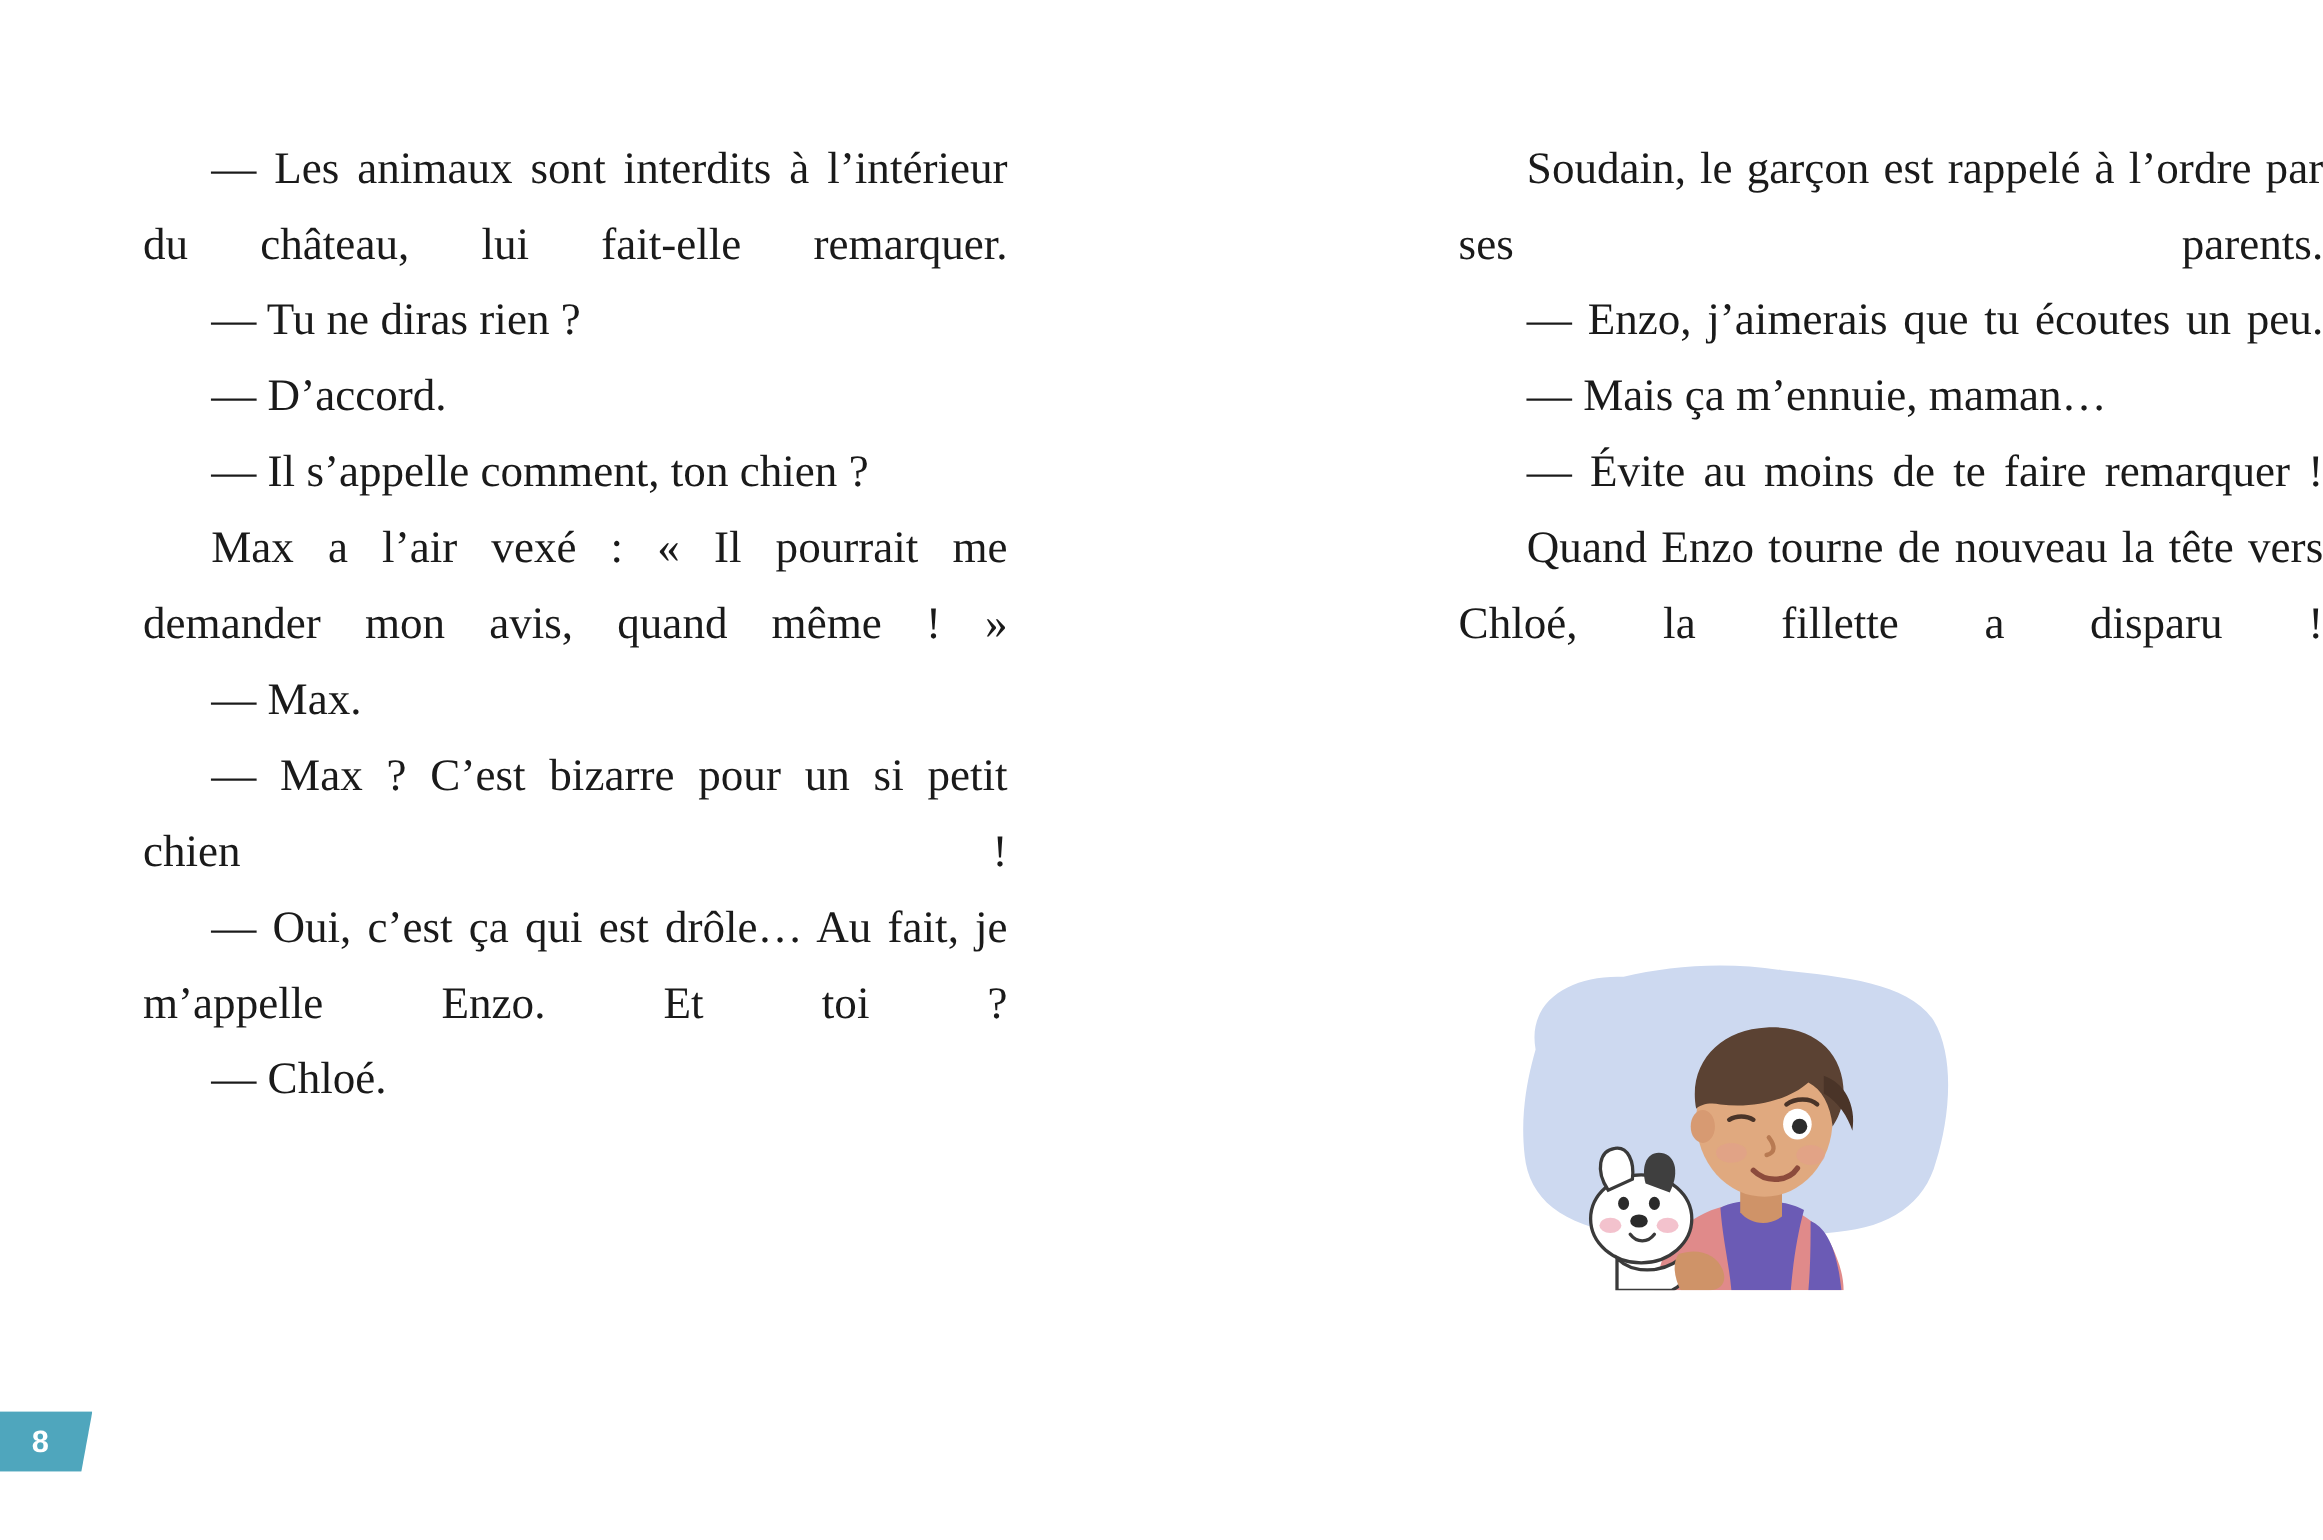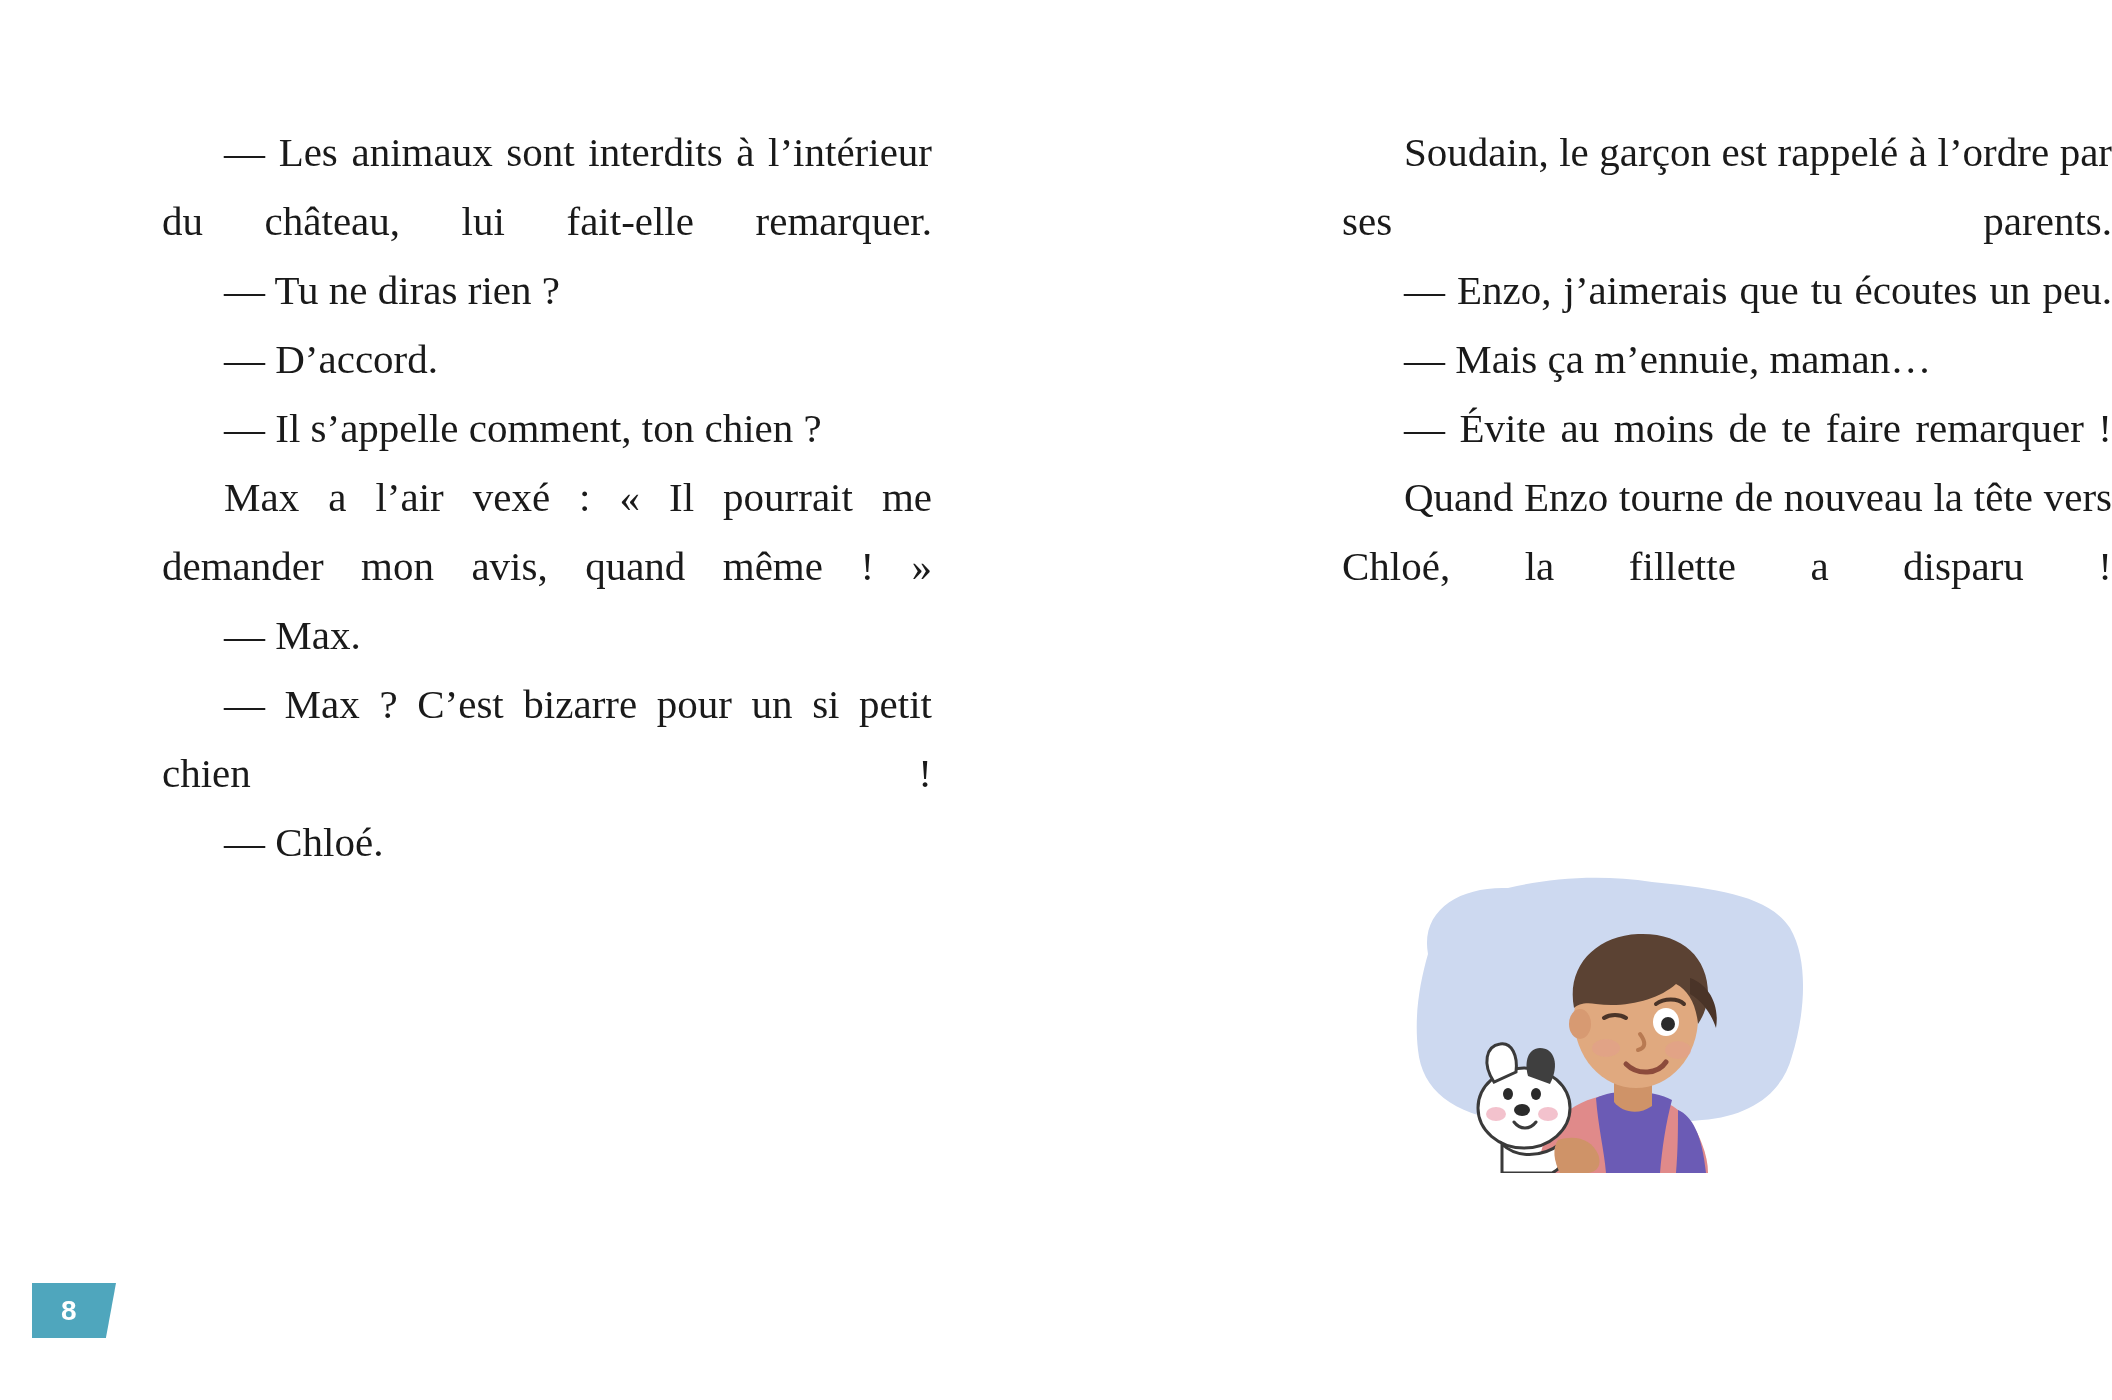--- a/index.html
+++ b/index.html
@@ -13,21 +13,20 @@
     position: relative;
     overflow: hidden;
     font-family: "Liberation Serif", "DejaVu Serif", serif;
     color: #1a1a1a;
   }
 
   .page {
     position: absolute;
     inset: 0;
     background: #ffffff;
-    margin-left: 32px;
   }
 
   .columns {
     position: absolute;
     top: 118px;
     left: 0;
     right: 0;
     display: flex;
     justify-content: flex-start;
   }
@@ -102,20 +101,21 @@
   <div class="columns">
 
     <div class="column column-left">
       <p class="para indent full-justify">— Les animaux sont interdits à l’intérieur du château, lui fait-elle remarquer.</p>
       <p class="para indent">— Tu ne diras rien ?</p>
       <p class="para indent">— D’accord.</p>
       <p class="para indent">— Il s’appelle comment, ton chien ?</p>
       <p class="para indent full-justify">Max a l’air vexé : « Il pourrait me demander mon avis, quand même ! »</p>
       <p class="para indent">— Max.</p>
       <p class="para indent full-justify">— Max ? C’est bizarre pour un si petit chien !</p>
+      <p class="para indent full-justify">— Oui, c’est ça qui est drôle… Au fait, je m’appelle Enzo. Et toi ?</p>
       <p class="para indent">— Chloé.</p>
     </div>
 
     <div class="column column-right">
       <p class="para indent full-justify">Soudain, le garçon est rappelé à l’ordre par ses parents.</p>
       <p class="para indent full-justify">— Enzo, j’aimerais que tu écoutes un peu.</p>
       <p class="para indent">— Mais ça m’ennuie, maman…</p>
       <p class="para indent full-justify">— Évite au moins de te faire remarquer !</p>
       <p class="para indent full-justify">Quand Enzo tourne de nouveau la tête vers Chloé, la fillette a disparu !</p>
     </div>

